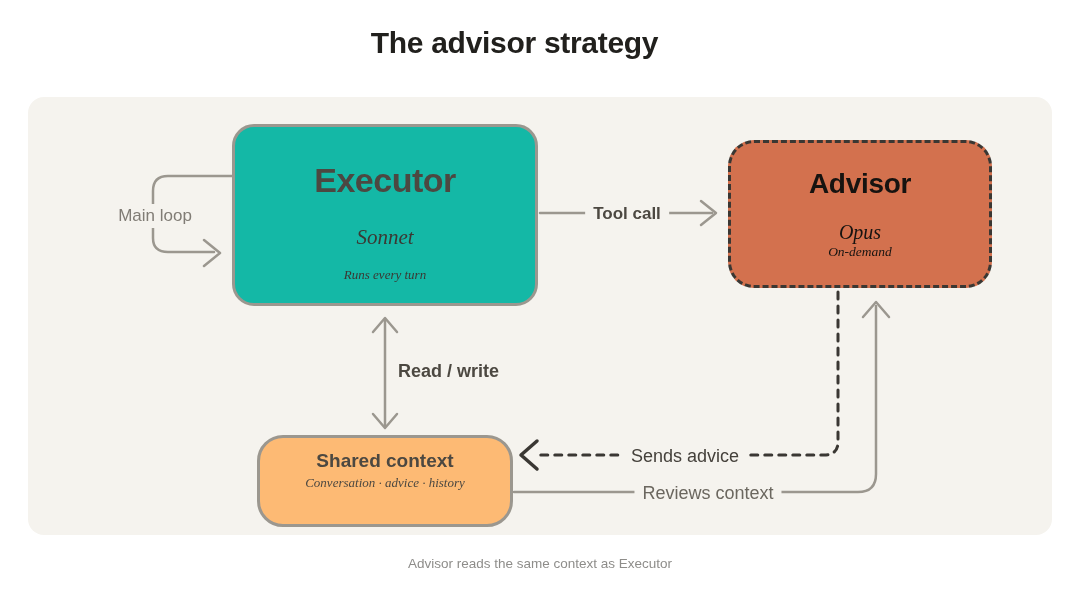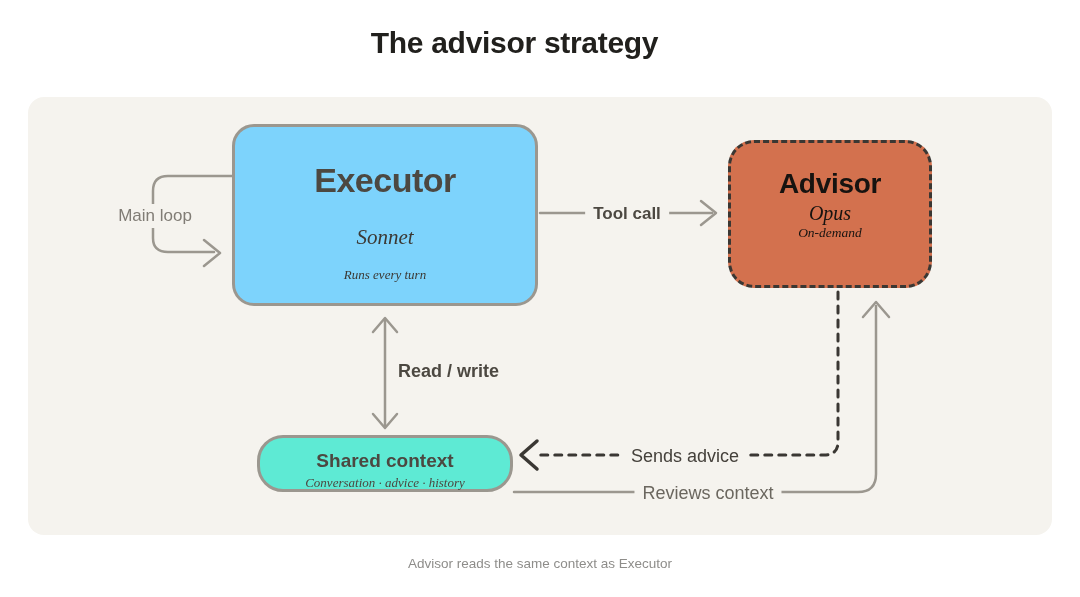--- a/index.html
+++ b/index.html
@@ -16,39 +16,39 @@
     position: absolute; left: 28px; top: 97px; width: 1024px; height: 438px;
     background: #f5f3ee; border-radius: 16px;
   }
 
   svg.wires { position: absolute; left: 0; top: 0; width: 1080px; height: 597px; pointer-events: none; }
 
   .node { position: absolute; display: flex; flex-direction: column; align-items: center; text-align: center; }
 
   .node-executor {
     left: 232px; top: 124px; width: 306px; height: 182px;
-    background: #7dd3fc; border: 3px solid #9b978f; border-radius: 22px;
+    background: #14b8a6; border: 3px solid #9b978f; border-radius: 22px;
     padding-top: 34px;
   }
   .node-executor .node-title { font-size: 34px; font-weight: 700; color: #4c4841; letter-spacing: -0.5px; }
   .node-executor .node-sub   { margin-top: 25px; font-family: "Liberation Serif", "DejaVu Serif", serif; font-style: italic; font-size: 21px; color: #3b3833; }
   .node-executor .node-note  { margin-top: 17px; font-family: "Liberation Serif", "DejaVu Serif", serif; font-style: italic; font-size: 13px; color: #3b3833; }
 
   .node-advisor {
-    left: 728px; top: 140px; width: 204px; height: 148px;
+    left: 728px; top: 140px; width: 264px; height: 148px;
     background: #d3714e; border: 3.5px dashed #3a3733; border-radius: 26px;
     padding-top: 25px;
   }
   .node-advisor .node-title { font-size: 28px; font-weight: 700; color: #161310; letter-spacing: -0.3px; }
-  .node-advisor .node-sub   { margin-top: 2px; font-family: "Liberation Serif", "DejaVu Serif", serif; font-style: italic; font-size: 20px; color: #161310; }
+  .node-advisor .node-sub   { margin-top: 21px; font-family: "Liberation Serif", "DejaVu Serif", serif; font-style: italic; font-size: 20px; color: #161310; }
   .node-advisor .node-note  { font-family: "Liberation Serif", "DejaVu Serif", serif; font-style: italic; font-size: 13.5px; color: #161310; }
 
   .node-shared {
-    left: 257px; top: 435px; width: 256px; height: 57px;
-    background: #5eead4; border: 3px solid #9b978f; border-radius: 26px;
+    left: 257px; top: 435px; width: 256px; height: 92px;
+    background: #fdba74; border: 3px solid #9b978f; border-radius: 26px;
     padding-top: 12px;
   }
   .node-shared .node-title { font-size: 19px; font-weight: 700; color: #4c4841; }
   .node-shared .node-note  { margin-top: 3px; font-family: "Liberation Serif", "DejaVu Serif", serif; font-style: italic; font-size: 13px; color: #4c4841; }
 
   .edge-label { position: absolute; white-space: nowrap; }
   .masked { background: #f5f3ee; padding: 2px 8px; transform: translate(-50%, -50%); }
 
   .lbl-main-loop { left: 155px; top: 216px; font-size: 17px; color: #807c75; font-weight: 400; }
   .lbl-tool-call { left: 627px; top: 214px; font-size: 17px; color: #4c4841; font-weight: 700; }

